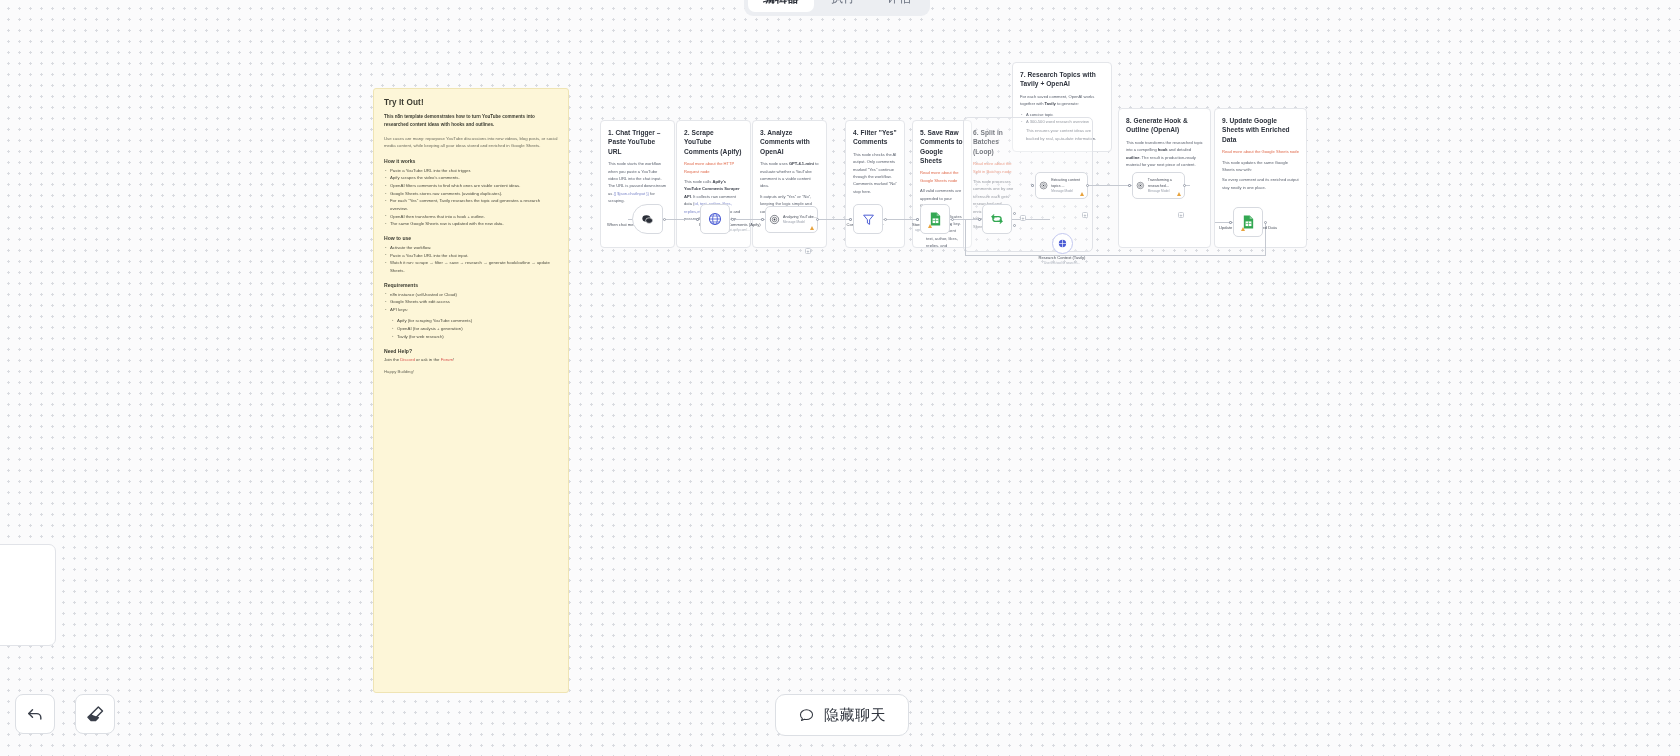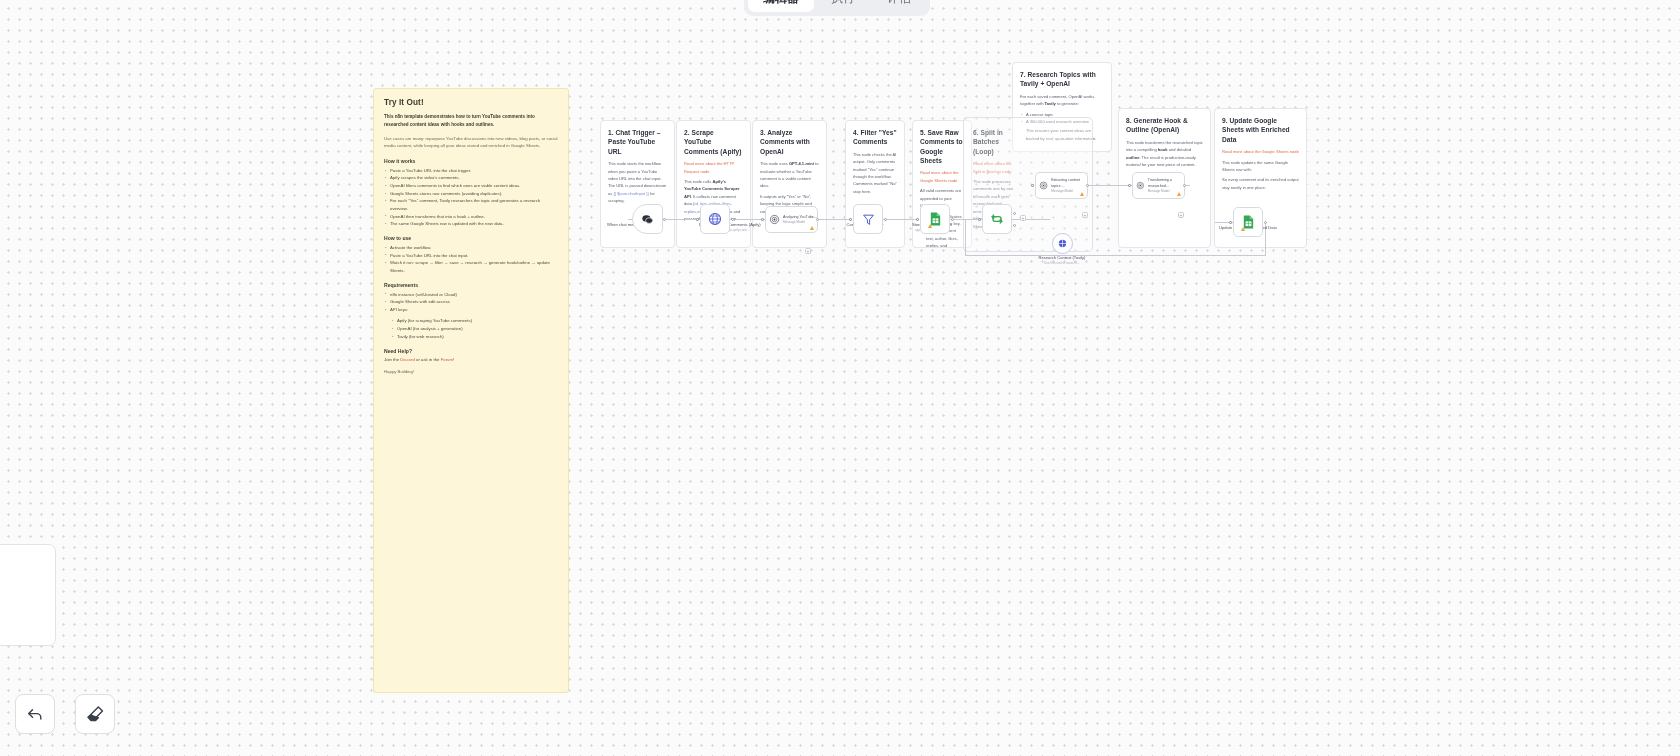--- a/index.html
+++ b/index.html
@@ -457,14 +457,20 @@
     </svg>
   </div>
 
   <div class="ctrlbtn" id="eraser-btn">
     <svg width="20" height="20" viewBox="0 0 24 24">
       <path d="M16 3.5l5 5-9 9-5-5z" fill="none" stroke="#3a3f4a" stroke-width="1.7" stroke-linejoin="round"></path>
       <path d="M7 12.5l-3.5 3.5 4 4h5l4-4" fill="#3a3f4a" stroke="#3a3f4a" stroke-width="1.6" stroke-linejoin="round"></path>
     </svg>
   </div>
 
+  <div id="hidechat">
+    <svg width="17" height="17" viewBox="0 0 24 24">
+      <path d="M12 4c4.7 0 8.5 3 8.5 6.8s-3.8 6.8-8.5 6.8c-1 0-2-.15-2.9-.42L5 19l1.1-2.9C4.4 14.85 3.5 12.95 3.5 10.8 3.5 7 7.3 4 12 4z" fill="none" stroke="#31363f" stroke-width="1.5" stroke-linejoin="round"></path>
+    </svg>
+    <span class="lbl">隐藏聊天</span>
+  </div>
 
 </div>
 
 </body></html>

